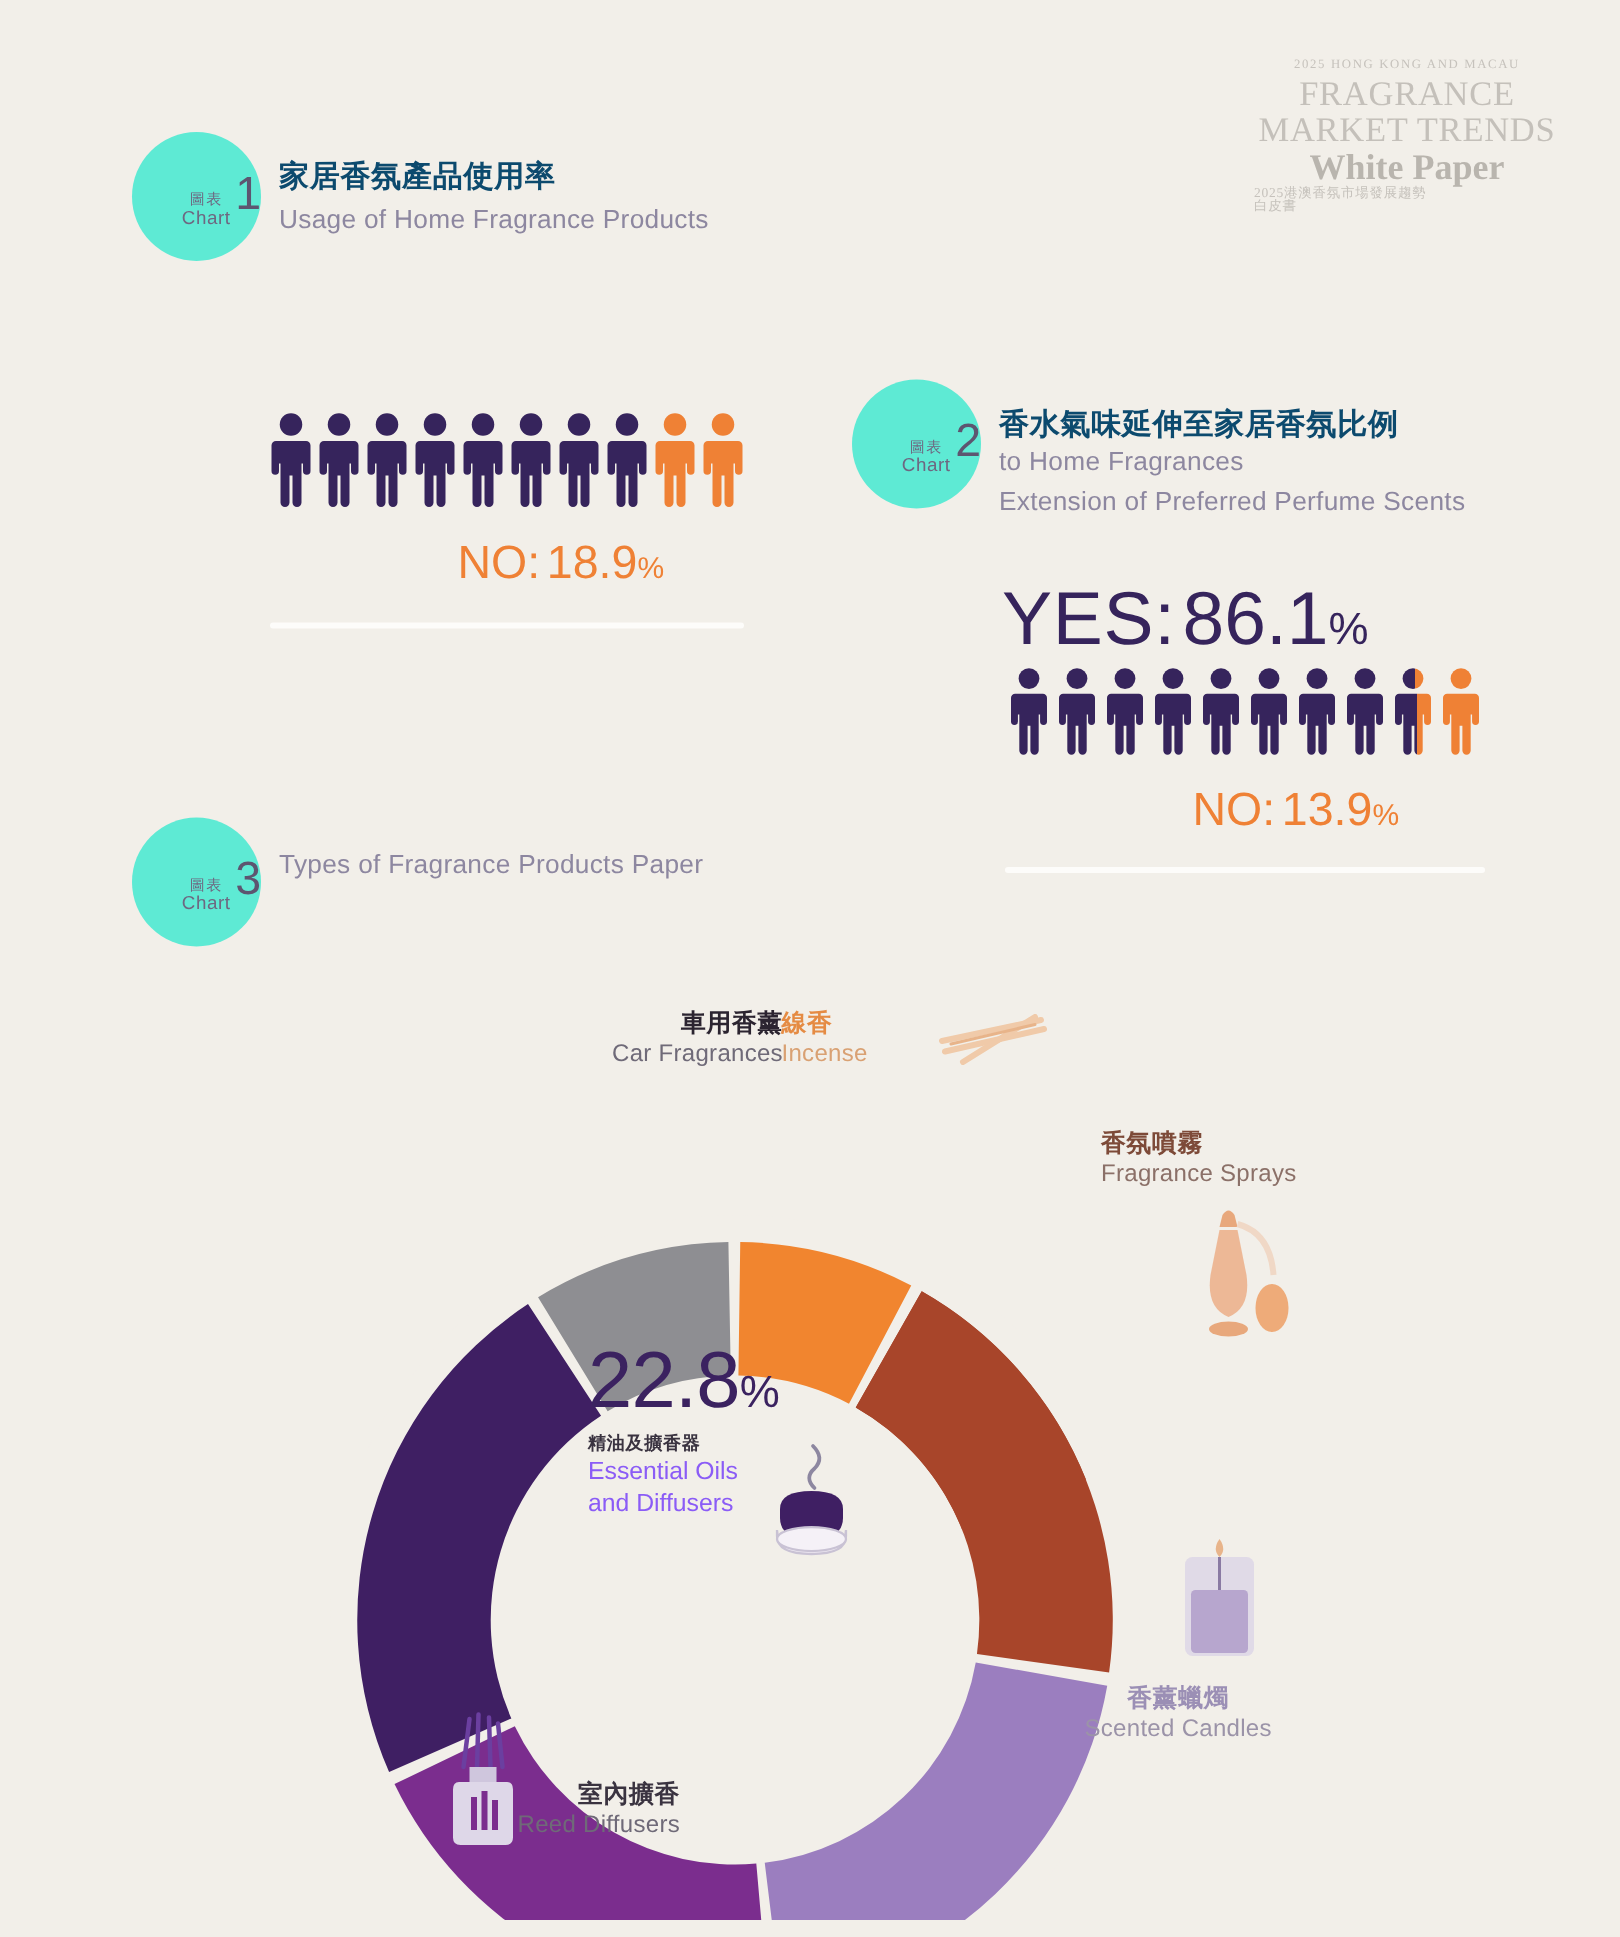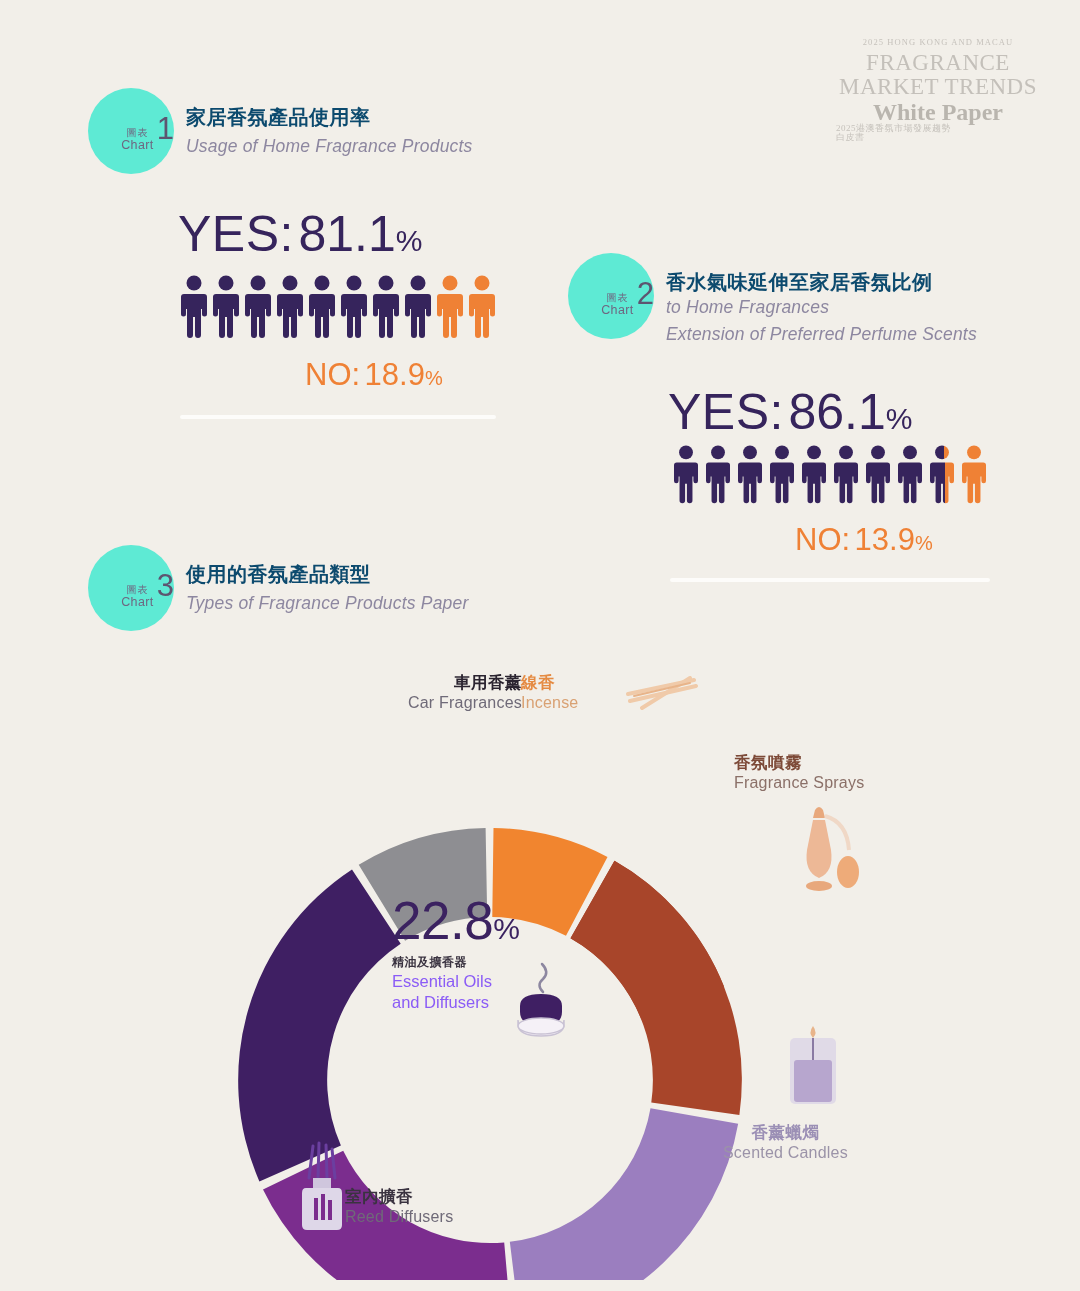--- a/index.html
+++ b/index.html
@@ -25,21 +25,21 @@
   .badge { width: 86px; height: 86px; border-radius: 50%; background: #5eead4;
            display: flex; align-items: center; justify-content: flex-end; flex: none;
            box-shadow: 0 0 0 0 rgba(0,0,0,0); }
   .badge-inner { display: flex; align-items: baseline; gap: 3px; }
   .badge-txt { text-align: center; line-height: 1.05; }
   .badge-cn { font-size: 10px; color: #6e6781; letter-spacing: 1px; }
   .badge-en { font-size: 12.5px; color: #6e6781; letter-spacing: 0.4px; }
   .badge-num { font-size: 31px; color: #5d5570; font-weight: 300; line-height: 1; position: relative; top: 3px; }
   .chead-txt { margin-left: 12px; padding-top: 16px; }
   .chead-cn { font-size: 20px; color: #0c4a6e; font-weight: bold; letter-spacing: 0.5px; }
-  .chead-en { font-size: 17.5px; color: #8d87a0; margin-top: 5px; letter-spacing: 0.2px; line-height: 1.25; font-style: italic; }
+  .chead-en { font-size: 17.5px; color: #8d87a0; margin-top: 5px; letter-spacing: 0.2px; line-height: 1.25; }
 
   
   .yesline { position: absolute; white-space: nowrap; }
   .yes-word { font-size: 50px; color: #36245c; letter-spacing: 0.5px; }
   .yes-num { font-size: 50px; color: #36245c; }
   .yes-pct { font-size: 30px; color: #36245c; }
   .noline { position: absolute; white-space: nowrap; }
   .no-word { font-size: 31px; color: #ef8135; }
   .no-num { font-size: 31px; color: #ef8135; }
   .no-pct { font-size: 20px; color: #ef8135; }
@@ -82,24 +82,20 @@
         </div>
         <div class="badge-num">1</div>
       </div>
     </div>
     <div class="chead-txt">
       <div class="chead-cn">家居香氛產品使用率</div>
       <div class="chead-en">Usage of Home Fragrance Products</div>
     </div>
   </div>
 
-  <div class="yesline" style="left:178px; top:205px;">
-    <span class="yes-word">YES:</span>
-    <span class="yes-num">81.1</span><span class="yes-pct">%</span>
-  </div>
 
   <div class="people" style="left:180px; top:275px;">
 
     <svg width="28" height="65" viewBox="0 0 28 65">
         <circle cx="14" cy="8" r="7.5" fill="#36245c"></circle>
         <path d="M4 19h20a3 3 0 0 1 3 3v17a2.5 2.5 0 0 1-5 0v-5h-1v26a3 3 0 0 1-6 0V42h-2v18a3 3 0 0 1-6 0V34H6v5a2.5 2.5 0 0 1-5 0V22a3 3 0 0 1 3-3z" fill="#36245c"></path>
       </svg>
     <svg width="28" height="65" viewBox="0 0 28 65">
         <circle cx="14" cy="8" r="7.5" fill="#36245c"></circle>
         <path d="M4 19h20a3 3 0 0 1 3 3v17a2.5 2.5 0 0 1-5 0v-5h-1v26a3 3 0 0 1-6 0V42h-2v18a3 3 0 0 1-6 0V34H6v5a2.5 2.5 0 0 1-5 0V22a3 3 0 0 1 3-3z" fill="#36245c"></path>
@@ -227,21 +223,20 @@
     <div class="badge">
       <div class="badge-inner">
         <div class="badge-txt">
           <div class="badge-cn">圖表</div>
           <div class="badge-en">Chart</div>
         </div>
         <div class="badge-num">3</div>
       </div>
     </div>
     <div class="chead-txt">
-      <div class="chead-cn">使用的香氛產品類型</div>
       <div class="chead-en">Types of Fragrance Products Paper</div>
     </div>
   </div>
 
   <div class="donut-wrap">
     <svg width="1080" height="640" viewBox="0 0 1080 640">
       <g transform="translate(490,440)">
 
         <path d="M 0 -255 A 255 255 0 0 1 122.8 -223.5 L 80.2 -145.9 A 166 166 0 0 0 0 -166 Z" fill="#f1852f"></path>
 
@@ -319,21 +314,21 @@
   </div>
 
   <svg style="position:absolute; left:780px; top:1020px;" width="68" height="92" viewBox="0 0 68 92">
     <rect x="10" y="18" width="46" height="66" rx="5" fill="#ddd6e6" opacity="0.85"></rect>
     <rect x="14" y="40" width="38" height="42" rx="3" fill="#b7a6ce"></rect>
     <path d="M33 6 q5 7 0 12 q-5 -5 0 -12z" fill="#e8b48a"></path>
     <line x1="33" y1="18" x2="33" y2="40" stroke="#8a7aa3" stroke-width="2"></line>
   </svg>
 
   <div class="cat" style="left:345px; top:1186px;">
-    <div class="cat-cn" style="color:#3a3340;">室內擴香</div>
+    <div class="cat-cn" style="color:#3a3340;text-align:right;">室內擴香</div>
     <div class="cat-en" style="color:#6f6a78;">Reed Diffusers</div>
   </div>
 
   <svg style="position:absolute; left:295px; top:1140px;" width="54" height="96" viewBox="0 0 54 96">
     <g stroke="#6b3fa0" stroke-width="3" stroke-linecap="round">
       <line x1="18" y1="6" x2="14" y2="38"></line>
       <line x1="24" y1="3" x2="23" y2="38"></line>
       <line x1="31" y1="5" x2="32" y2="38"></line>
       <line x1="37" y1="9" x2="40" y2="38"></line>
     </g>

